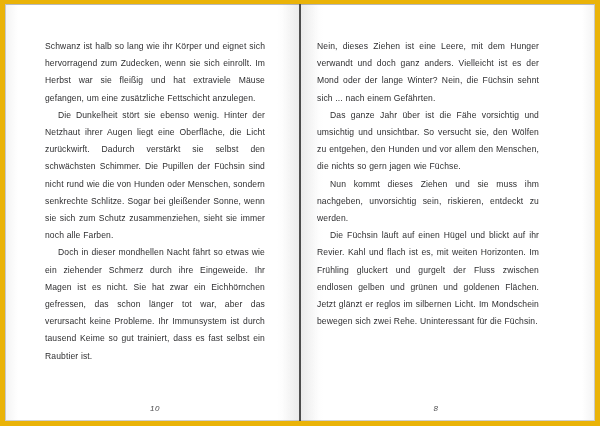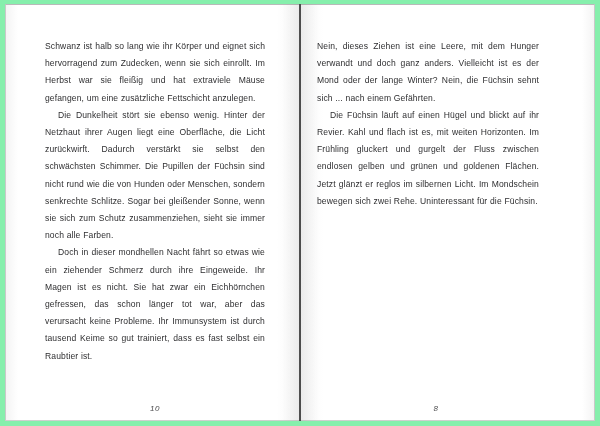--- a/index.html
+++ b/index.html
@@ -12,21 +12,21 @@
     height: 426px;
     overflow: hidden;
     font-family: "Liberation Sans", sans-serif;
   }
 
   
   #book-spread {
     position: relative;
     width: 600px;
     height: 426px;
-    background: #86efac;
+    background: #eab308;
     box-sizing: border-box;
   }
 
   
   .page-sheet {
     position: absolute;
     top: 4px;
     bottom: 5px;
     background: #ffffff;
     box-sizing: border-box;
@@ -129,19 +129,21 @@
   <div id="spine"></div>
 
   <div class="text-column" id="text-column-left">
     <p class="para first">Schwanz ist halb so lang wie ihr Körper und eignet sich hervorragend zum Zudecken, wenn sie sich einrollt. Im Herbst war sie fleißig und hat extraviele Mäuse gefangen, um eine zusätzliche Fettschicht anzulegen.</p>
     <p class="para">Die Dunkelheit stört sie ebenso wenig. Hinter der Netzhaut ihrer Augen liegt eine Oberfläche, die Licht zurückwirft. Dadurch verstärkt sie selbst den schwächsten Schimmer. Die Pupillen der Füchsin sind nicht rund wie die von Hunden oder Menschen, sondern senkrechte Schlitze. Sogar bei gleißender Sonne, wenn sie sich zum Schutz zusammenziehen, sieht sie immer noch alle Farben.</p>
     <p class="para">Doch in dieser mondhellen Nacht fährt so etwas wie ein ziehender Schmerz durch ihre Eingeweide. Ihr Magen ist es nicht. Sie hat zwar ein Eichhörnchen gefressen, das schon länger tot war, aber das verursacht keine Probleme. Ihr Immunsystem ist durch tausend Keime so gut trainiert, dass es fast selbst ein Raubtier ist.</p>
   </div>
 
   <div class="text-column" id="text-column-right">
     <p class="para first">Nein, dieses Ziehen ist eine Leere, mit dem Hunger verwandt und doch ganz anders. Vielleicht ist es der Mond oder der lange Winter? Nein, die Füchsin sehnt sich ... nach einem Gefährten.</p>
+    <p class="para">Das ganze Jahr über ist die Fähe vorsichtig und umsichtig und unsichtbar. So versucht sie, den Wölfen zu entgehen, den Hunden und vor allem den Menschen, die nichts so gern jagen wie Füchse.</p>
+    <p class="para">Nun kommt dieses Ziehen und sie muss ihm nachgeben, unvorsichtig sein, riskieren, entdeckt zu werden.</p>
     <p class="para">Die Füchsin läuft auf einen Hügel und blickt auf ihr Revier. Kahl und flach ist es, mit weiten Horizonten. Im Frühling gluckert und gurgelt der Fluss zwischen endlosen gelben und grünen und goldenen Flächen. Jetzt glänzt er reglos im silbernen Licht. Im Mondschein bewegen sich zwei Rehe. Uninteressant für die Füchsin.</p>
   </div>
 
   <div class="folio" id="folio-left">10</div>
   <div class="folio" id="folio-right">8</div>
 
 </div>
 
 </body></html>

